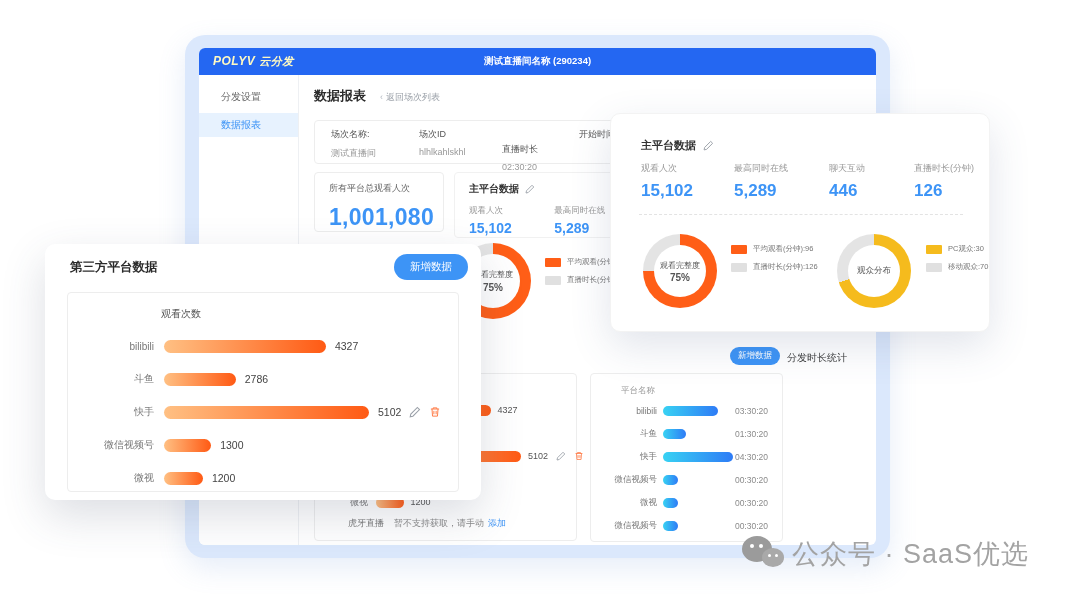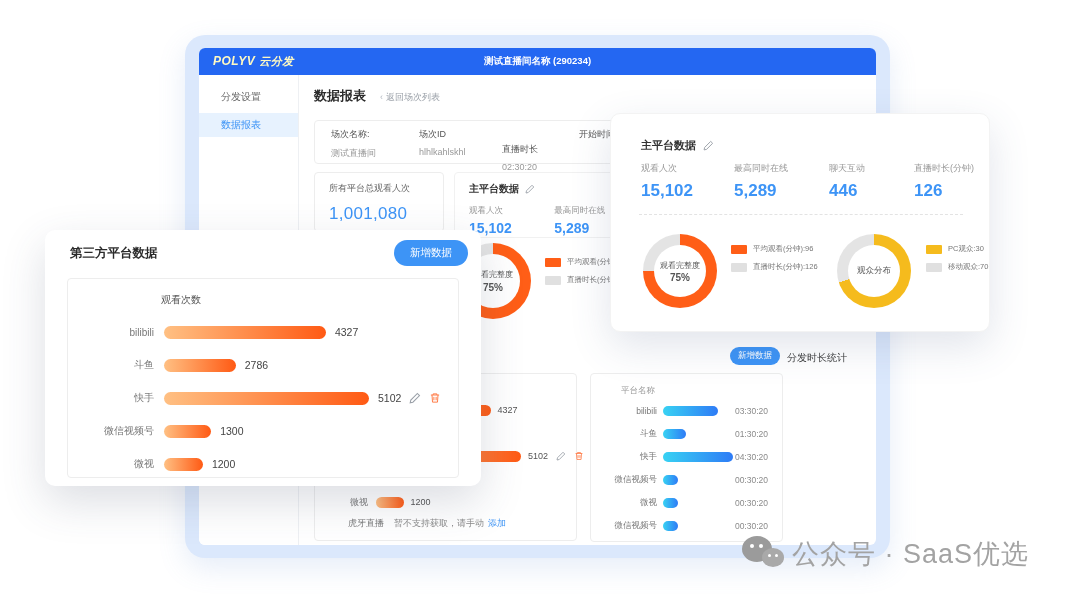--- a/index.html
+++ b/index.html
@@ -39,21 +39,21 @@
   .i-icon::after { content:""; position:absolute; left:3.5px; top:2px; width:1.5px; height:4.5px; background:#b8bec6; }
   .i-icon::before { content:""; position:absolute; left:3.5px; top:1px; width:1.5px; height:1px; background:#b8bec6; }
 
   .tooltip-box { position:absolute; left:360px; top:65px; width:66px; height:26px; background:#fff;
     border:1px solid #ebebeb; border-radius:3px; box-shadow:0 2px 6px rgba(0,0,0,.06);
     font-size:9px; color:#888; line-height:24px; padding-left:7px; white-space:nowrap; overflow:hidden; z-index:2; }
 
   .card { border:1px solid #ededed; border-radius:4px; background:#fff; }
   .card-total { position:absolute; left:14px; top:97px; width:130px; height:60px; padding:9px 0 0 14px; }
   .card-label { font-size:9px; color:#666; }
-  .big-num { font-size:17px; font-weight:normal; color:var(--stat-blue); margin-top:9px; letter-spacing:.3px; }
+  .big-num { font-size:23px; font-weight:bold; color:var(--stat-blue); margin-top:9px; letter-spacing:.3px; }
   .card-main { position:absolute; left:154px; top:97px; width:420px; height:66px; padding:9px 0 0 14px; border:1px solid #f1f1f1; }
   .card-title-row { display:flex; align-items:center; font-size:10px; font-weight:bold; color:#333; }
   .stat-pair { display:inline-block; margin-right:38px; vertical-align:top; }
   .stat-label { font-size:8.5px; color:#999; margin-top:9px; }
   .stat-value { font-size:14px; font-weight:bold; color:var(--stat-blue); margin-top:3px; }
 
   
   .donut { position:relative; border-radius:50%; flex:0 0 auto; }
   .donut::after { content:""; position:absolute; inset:11px; background:#fff; border-radius:50%; }
   .donut .ctr { position:absolute; inset:0; z-index:2; display:flex; flex-direction:column;
@@ -104,21 +104,21 @@
     font-size:11px; font-weight:bold; color:#333; }
   .om-stat { position:absolute; top:48px; }
   .om-label { font-size:9px; color:#999; }
   .om-value { font-size:17px; font-weight:bold; color:var(--stat-blue); margin-top:6px; }
   .om-divider { position:absolute; left:28px; top:100px; width:324px; border-top:1px dashed #e3e3e3; }
   .om-donut { position:absolute; width:74px; height:74px; top:120px; }
   .om-donut .l1 { font-size:8px; } .om-donut .l2 { font-size:10px; font-weight:bold; margin-top:1px; }
   .om-legend { position:absolute; top:130px; }
 
   
-  .ovl-third { position:absolute; left:45px; top:230px; width:436px; height:256px; background:#fff;
+  .ovl-third { position:absolute; left:45px; top:244px; width:436px; height:256px; background:#fff;
     border-radius:10px; box-shadow:0 16px 44px rgba(60,70,100,.18); z-index:5; }
   .ot-title { position:absolute; left:25px; top:15px; font-size:12.5px; font-weight:bold; color:#2b2b2b; }
   .ot-btn { position:absolute; right:13px; top:10px; width:74px; height:26px; border-radius:14px; font-size:10.5px; }
   .ot-panel { position:absolute; left:22px; top:48px; width:392px; height:200px; border:1px solid #ededed; border-radius:4px; }
   .ot-header { position:absolute; left:93px; top:14px; font-size:10px; color:#555; }
   .ot-row { position:absolute; left:0; width:100%; height:18px; display:flex; align-items:center; }
   .ot-label { width:86px; text-align:right; font-size:10px; color:#777; flex:0 0 auto; }
   .ot-track { margin-left:10px; width:205px; display:flex; align-items:center; flex:0 0 auto; }
   .ot-bar { height:13px; border-radius:6.5px; background:linear-gradient(90deg,var(--orange-light),var(--orange-deep)); flex:0 0 auto; }
   .ot-val { margin-left:9px; font-size:10.5px; color:#444; flex:0 0 auto; display:flex; align-items:center; }

